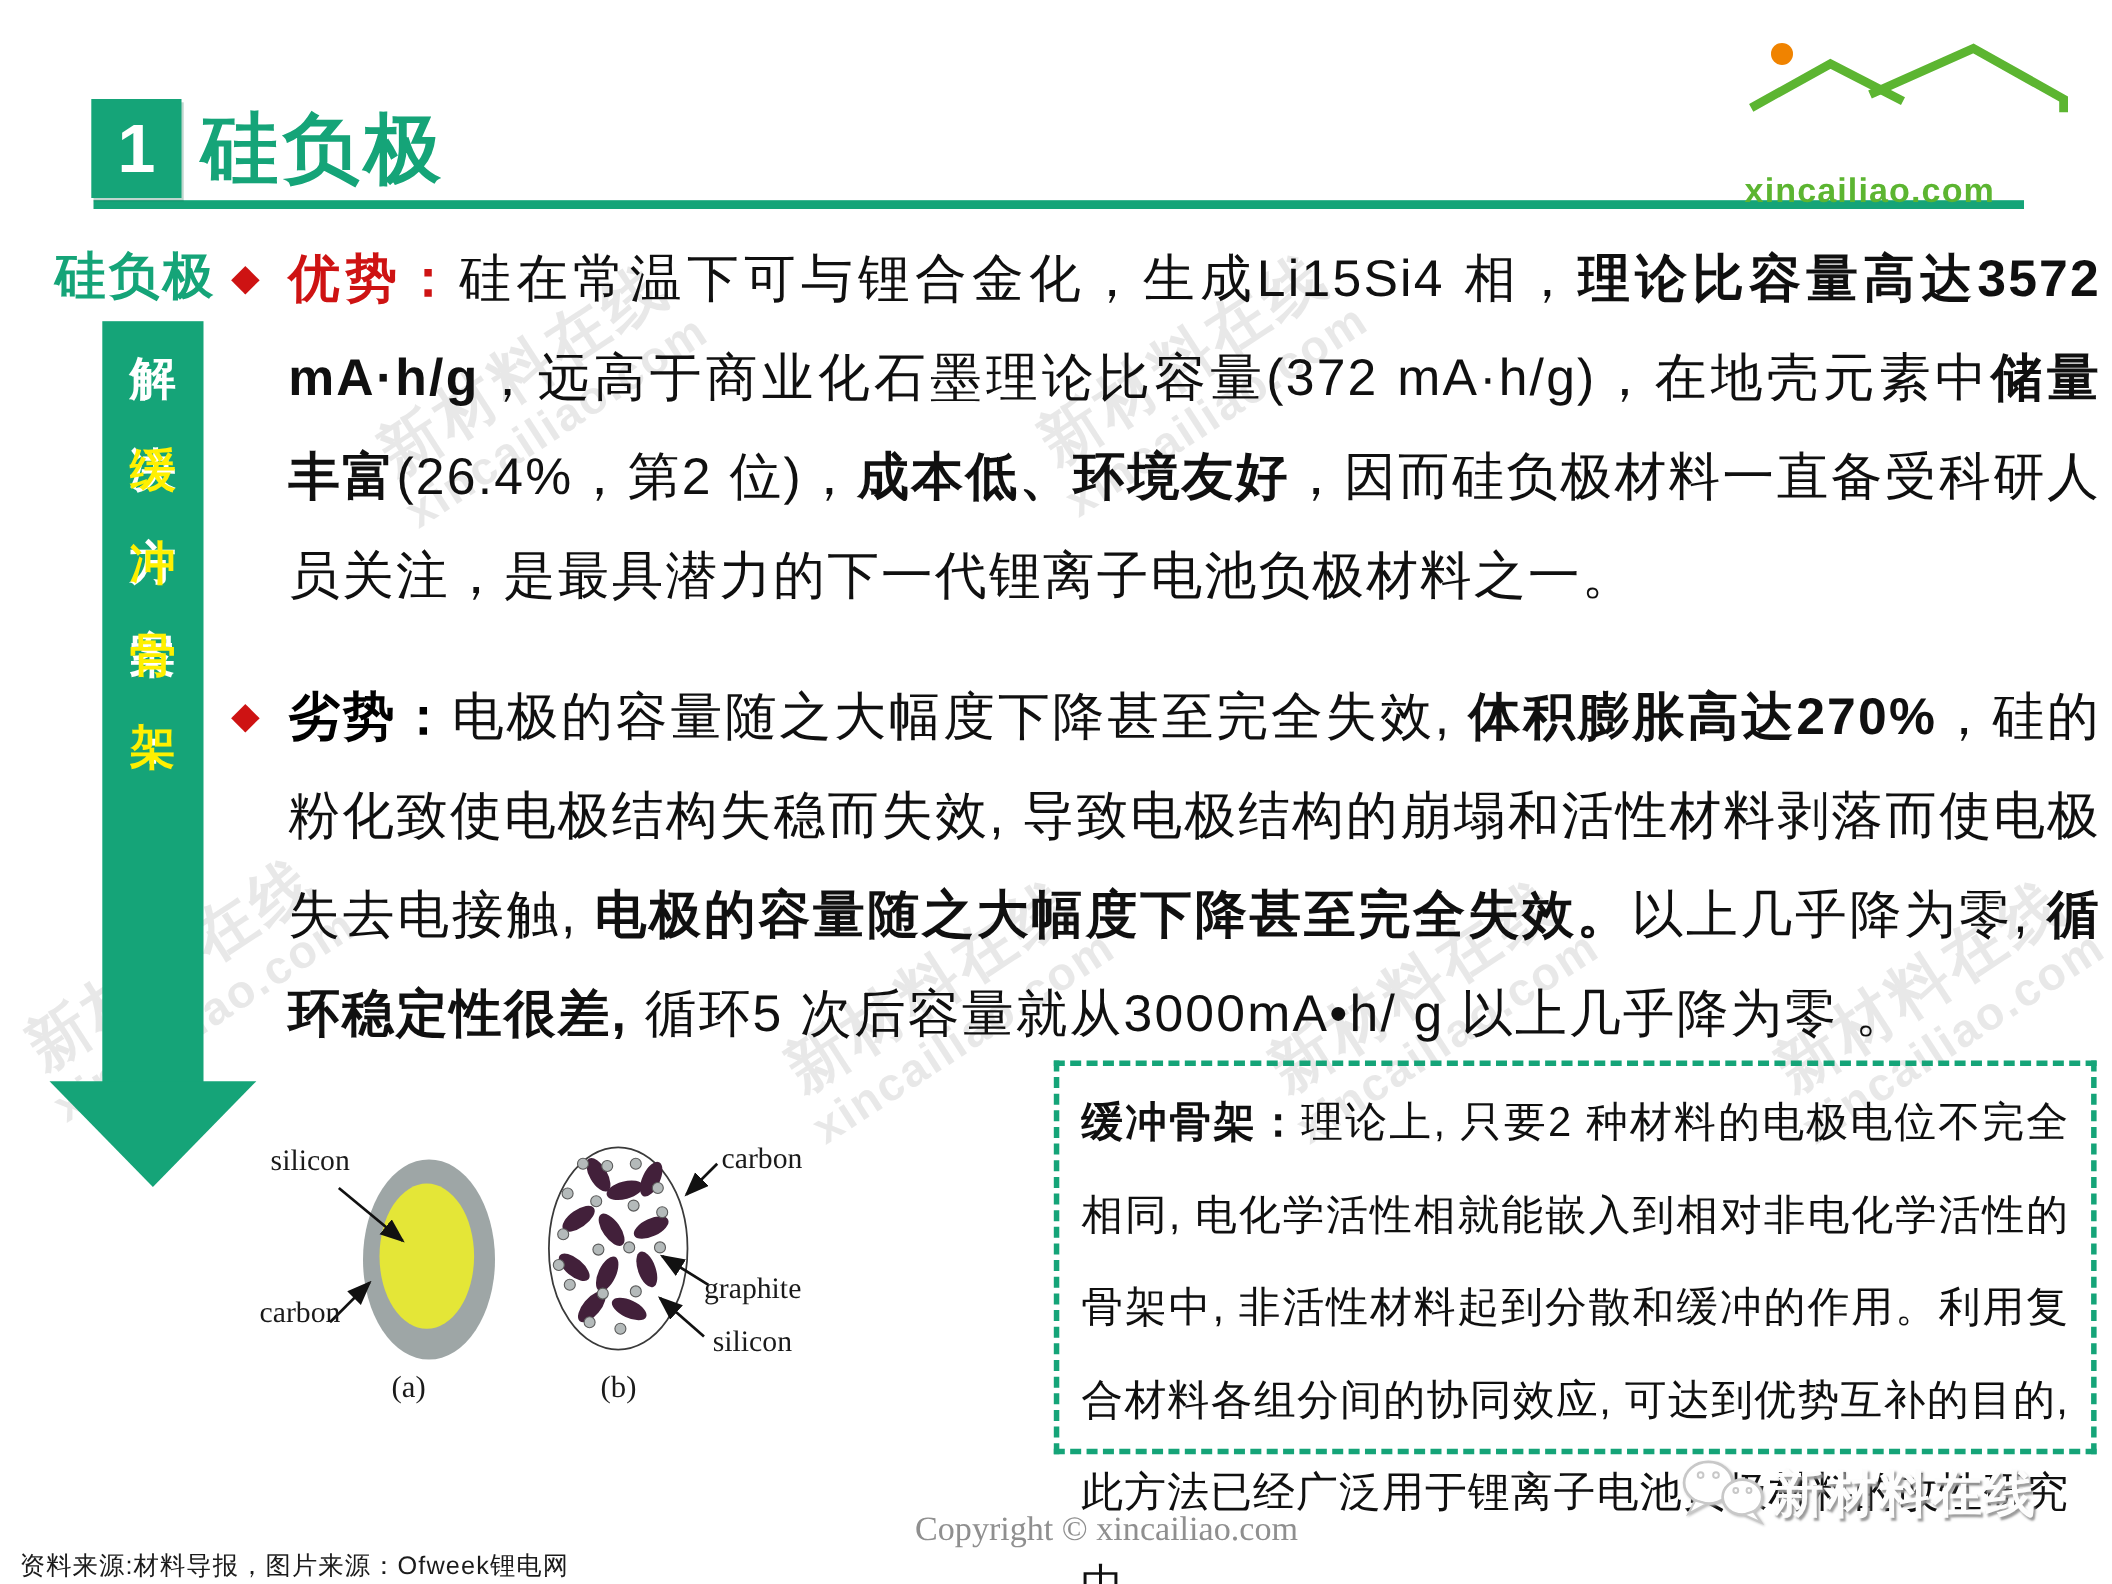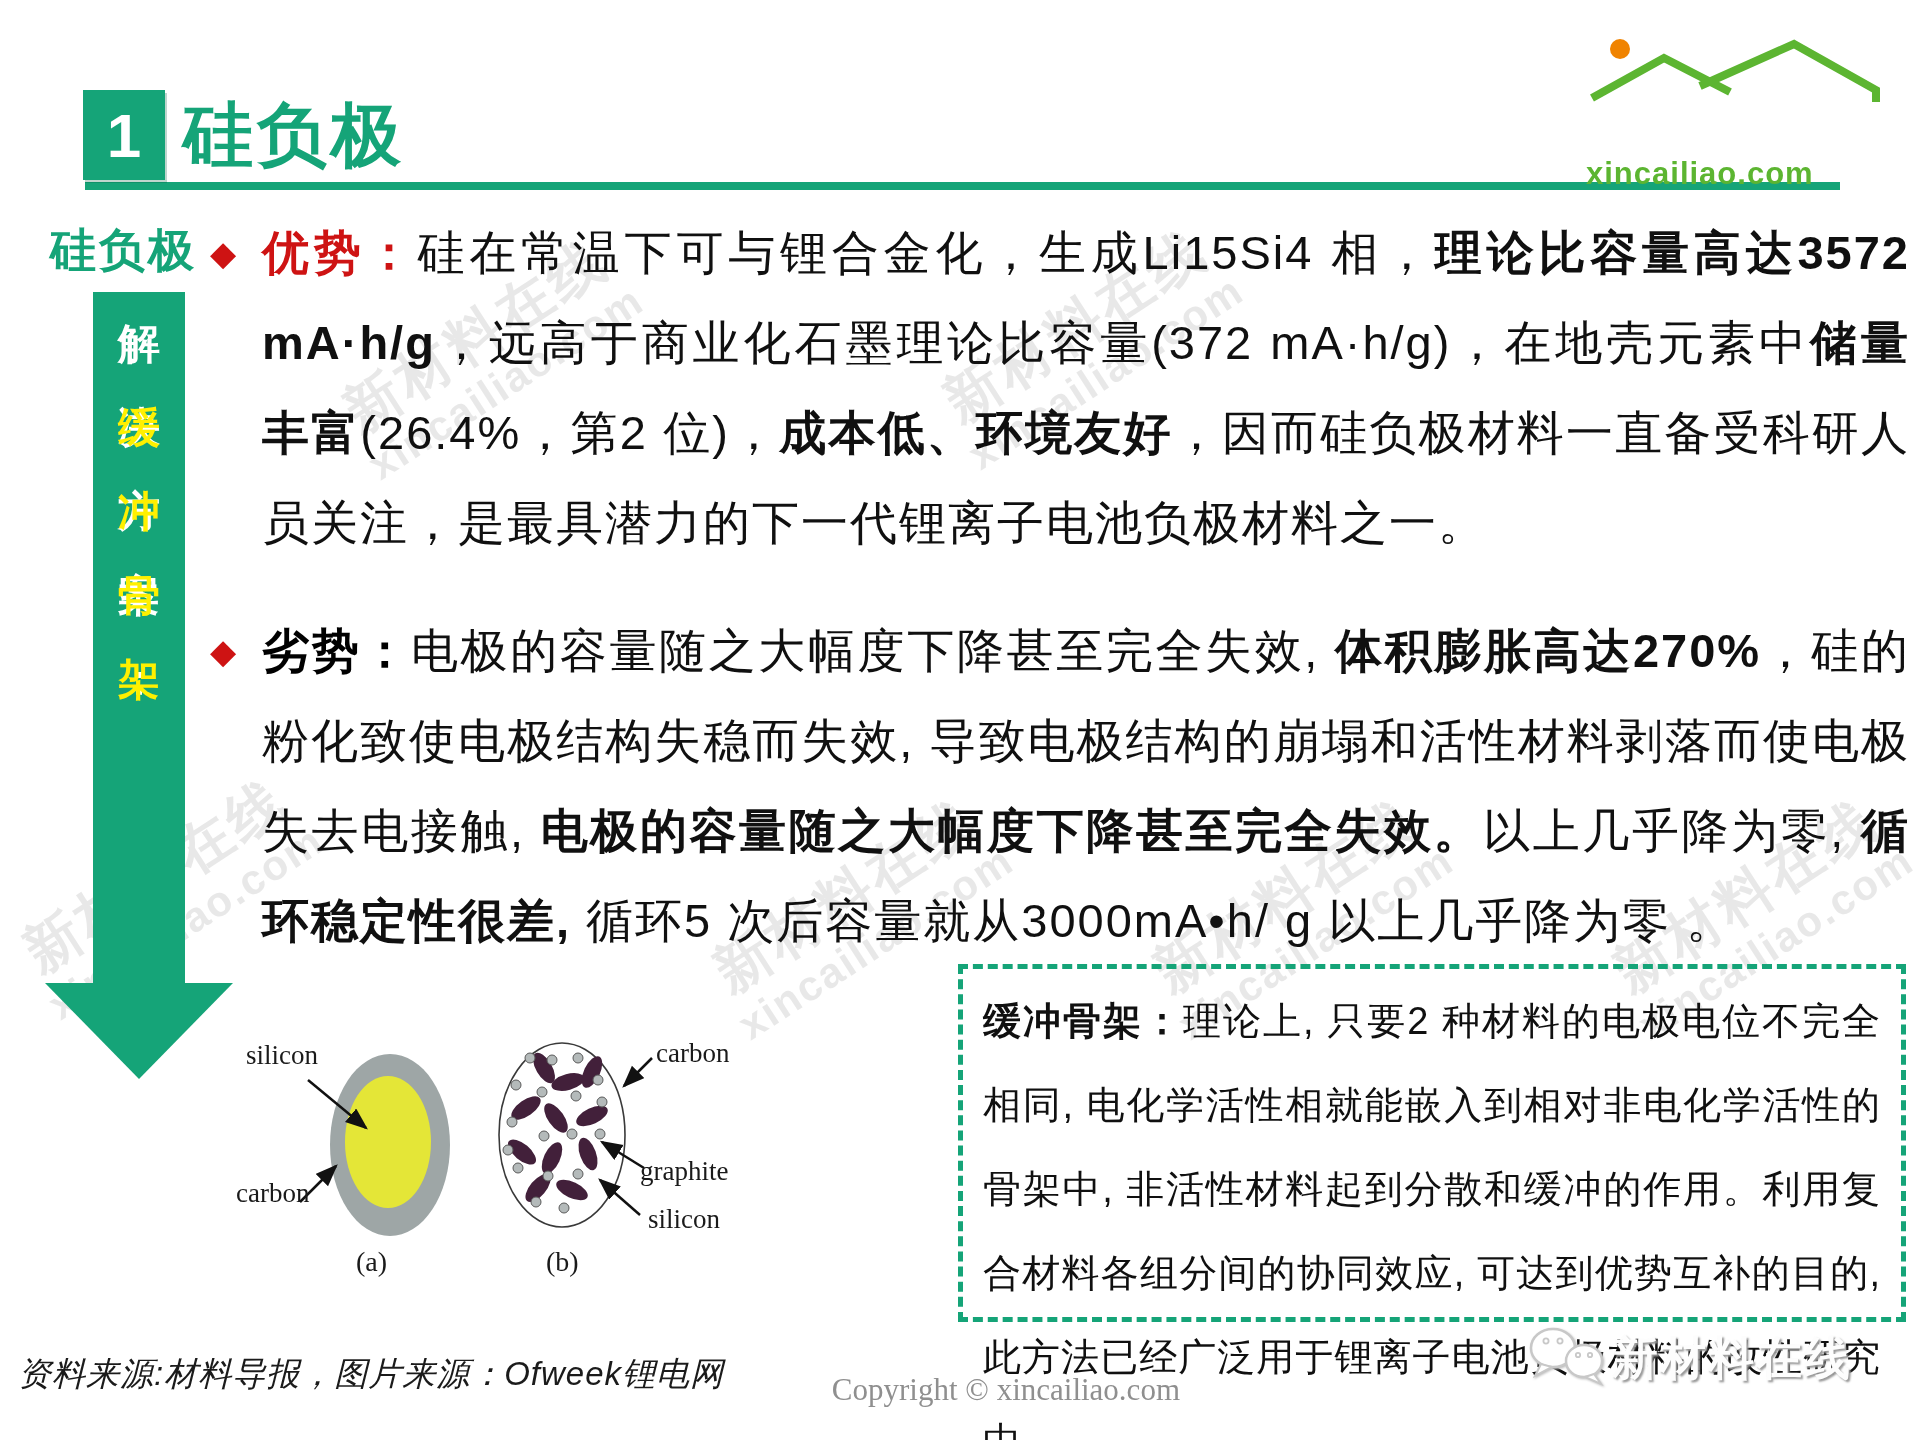--- a/index.html
+++ b/index.html
@@ -80,21 +80,21 @@
   }
 
   
   .diagram-svg{left:200px;top:1030px;z-index:2;}
   .diag-label{position:absolute;z-index:3;font-family:"Liberation Serif",serif;
     font-size:27px;color:#1a1a1a;}
   .diag-caption{position:absolute;z-index:3;font-family:"Liberation Serif",serif;
     font-size:28px;color:#1a1a1a;}
 
   
-  .src{left:18px;top:1352px;z-index:2;font-size:33px;font-style:italic;color:#1b1b1b;letter-spacing:1px;}
+  .src{left:18px;top:1408px;z-index:2;font-size:23px;color:#1b1b1b;letter-spacing:1px;}
   .copyright{left:740px;top:1372px;width:440px;text-align:right;z-index:2;
     font-family:"Liberation Serif",serif;font-size:31px;color:#8f8f8f;}
   .brand{
     left:1612px;top:1328px;z-index:2;font-size:46px;font-weight:700;letter-spacing:2px;
     color:#fdfdfd;text-shadow:2px 2px 2px #9a9a9a;
   }
   .wechat{left:1526px;top:1324px;z-index:2;filter:drop-shadow(1px 1px 1px #bdbdbd);}
 </style>
 </head>
 <body>

